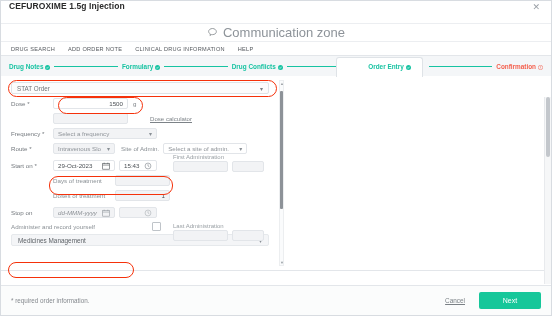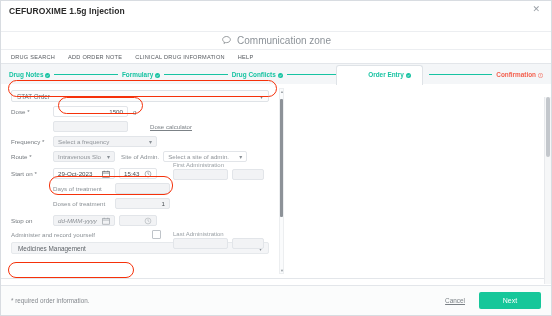--- a/index.html
+++ b/index.html
@@ -10,37 +10,37 @@
     font-size:7px;color:#3b3b3b;
     -webkit-font-smoothing:antialiased;
   }
   .app{
     position:relative;width:552px;height:316px;box-sizing:border-box;
     border:1px solid #d8dce1;background:#ffffff;overflow:hidden;
   }
 
   
   .titlebar{
-    height:22px;display:flex;align-items:flex-end;
-    padding:15px 8px;box-sizing:border-box;background:#ffffff;
+    height:22px;display:flex;align-items:flex-start;
+    padding:0 8px;box-sizing:border-box;background:#ffffff;
   }
   .title-text{font-size:8.5px;font-weight:bold;color:#2b2b2b;letter-spacing:.1px;}
   .close-x{
     margin-left:auto;font-size:9px;color:#9aa0a6;line-height:1;
     padding:2px 3px;cursor:pointer;
   }
 
   
   .commzone{
     height:17px;display:flex;align-items:center;justify-content:center;
     border-top:1px solid #eceef1;border-bottom:1px solid #eceef1;
     background:#ffffff;gap:5px;
   }
   .bubble-icon{width:11px;height:11px;display:block;}
-  .comm-text{font-size:10px;color:#8d9399;}
+  .comm-text{font-size:13px;color:#8d9399;}
 
   
   .menubar{
     height:14px;display:flex;align-items:center;gap:13px;
     padding:0 10px;box-sizing:border-box;background:#ffffff;
     border-bottom:1px solid #e3e6ea;
   }
   .menu-item{
     font-size:5.6px;color:#55595e;letter-spacing:.25px;cursor:pointer;
     text-transform:uppercase;white-space:nowrap;

